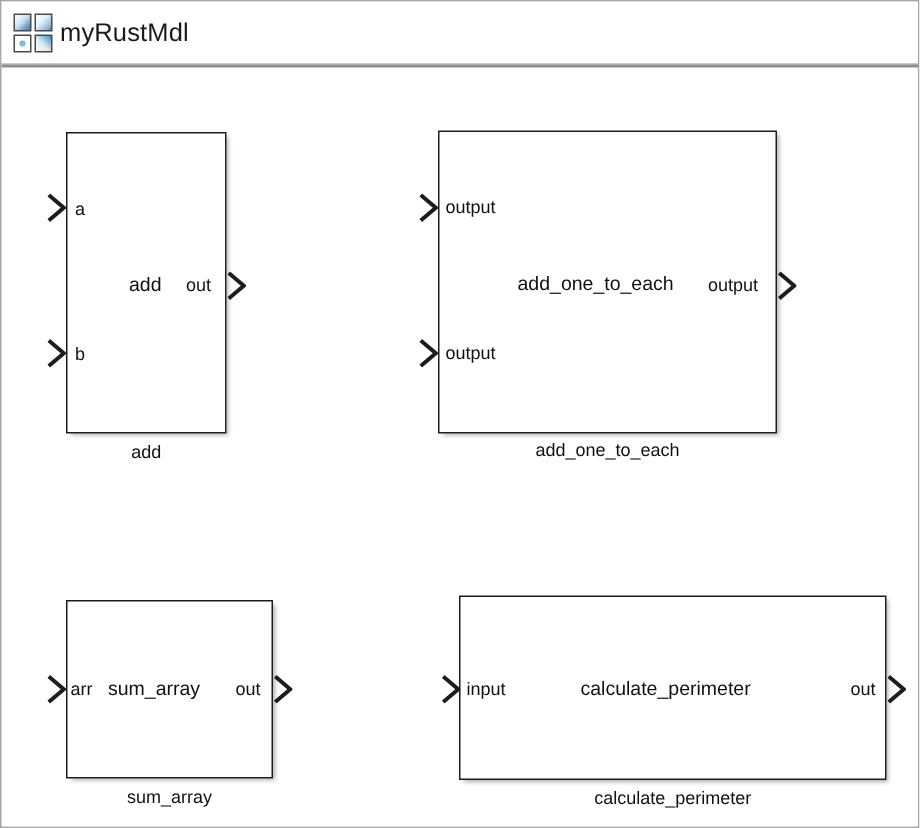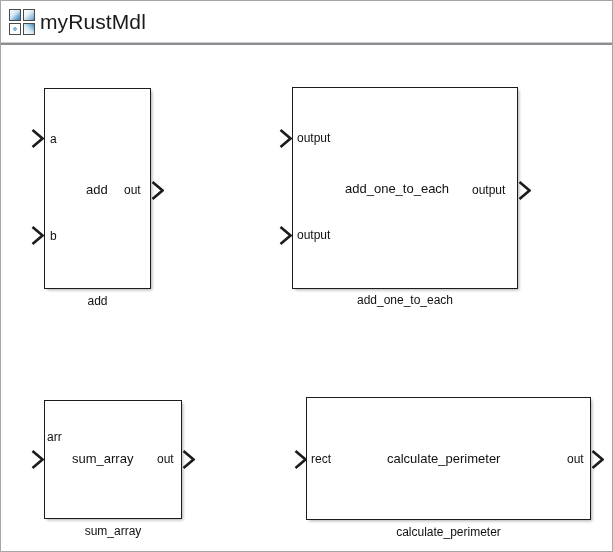--- a/index.html
+++ b/index.html
@@ -73,21 +73,21 @@
     background:
       radial-gradient(circle at 50% 50%, #7fb9dd 0 28%, #ffffff 30% 100%);
   }
   .model-icon i.q4 {
     background:
       linear-gradient(45deg, #ffffff 0%, #dbebf6 45%, #7fb4d6 78%, #4483b0 100%);
   }
 
   #header-title {
     margin-left: 5px;
-    font-size: 21px;
+    font-size: 17px;
     color: #1a1a1a;
     letter-spacing: 0.1px;
     line-height: 1;
   }
 
   
   #canvas {
     position: absolute;
     left: 1px;
     top: 45px;
@@ -220,40 +220,40 @@
 
     <span class="block-caption" style="left:290px; top:248px; width:226px;">add_one_to_each</span>
 
     <div class="block" id="block-sum"></div>
 
     <span class="port-arrow" style="left:29px; top:404px;">
       <svg width="13" height="19" viewBox="0 0 13 19">
         <path d="M1.5,1 L11.5,9.5 L1.5,18" fill="none" stroke="#1c1c1c" stroke-width="2.6" stroke-linecap="butt" stroke-linejoin="miter"></path>
       </svg>
     </span>
-    <span class="port-label" style="left:45px; top:385px;">arr</span>
+    <span class="port-label" style="left:45px; top:407px;">arr</span>
 
     <span class="block-inner-label" style="left:70px; top:406px;">sum_array</span>
     <span class="port-label" style="left:155px; top:407px;">out</span>
     <span class="port-arrow" style="left:180px; top:404px;">
       <svg width="13" height="19" viewBox="0 0 13 19">
         <path d="M1.5,1 L11.5,9.5 L1.5,18" fill="none" stroke="#1c1c1c" stroke-width="2.6" stroke-linecap="butt" stroke-linejoin="miter"></path>
       </svg>
     </span>
 
     <span class="block-caption" style="left:42px; top:479px; width:138px;">sum_array</span>
 
     <div class="block" id="block-calcperim"></div>
 
     <span class="port-arrow" style="left:292px; top:404px;">
       <svg width="13" height="19" viewBox="0 0 13 19">
         <path d="M1.5,1 L11.5,9.5 L1.5,18" fill="none" stroke="#1c1c1c" stroke-width="2.6" stroke-linecap="butt" stroke-linejoin="miter"></path>
       </svg>
     </span>
-    <span class="port-label" style="left:309px; top:407px;">rect</span>
+    <span class="port-label" style="left:309px; top:407px;">input</span>
 
     <span class="block-inner-label" style="left:385px; top:406px;">calculate_perimeter</span>
     <span class="port-label" style="left:565px; top:407px;">out</span>
     <span class="port-arrow" style="left:589px; top:404px;">
       <svg width="13" height="19" viewBox="0 0 13 19">
         <path d="M1.5,1 L11.5,9.5 L1.5,18" fill="none" stroke="#1c1c1c" stroke-width="2.6" stroke-linecap="butt" stroke-linejoin="miter"></path>
       </svg>
     </span>
 
     <span class="block-caption" style="left:304px; top:480px; width:285px;">calculate_perimeter</span>

